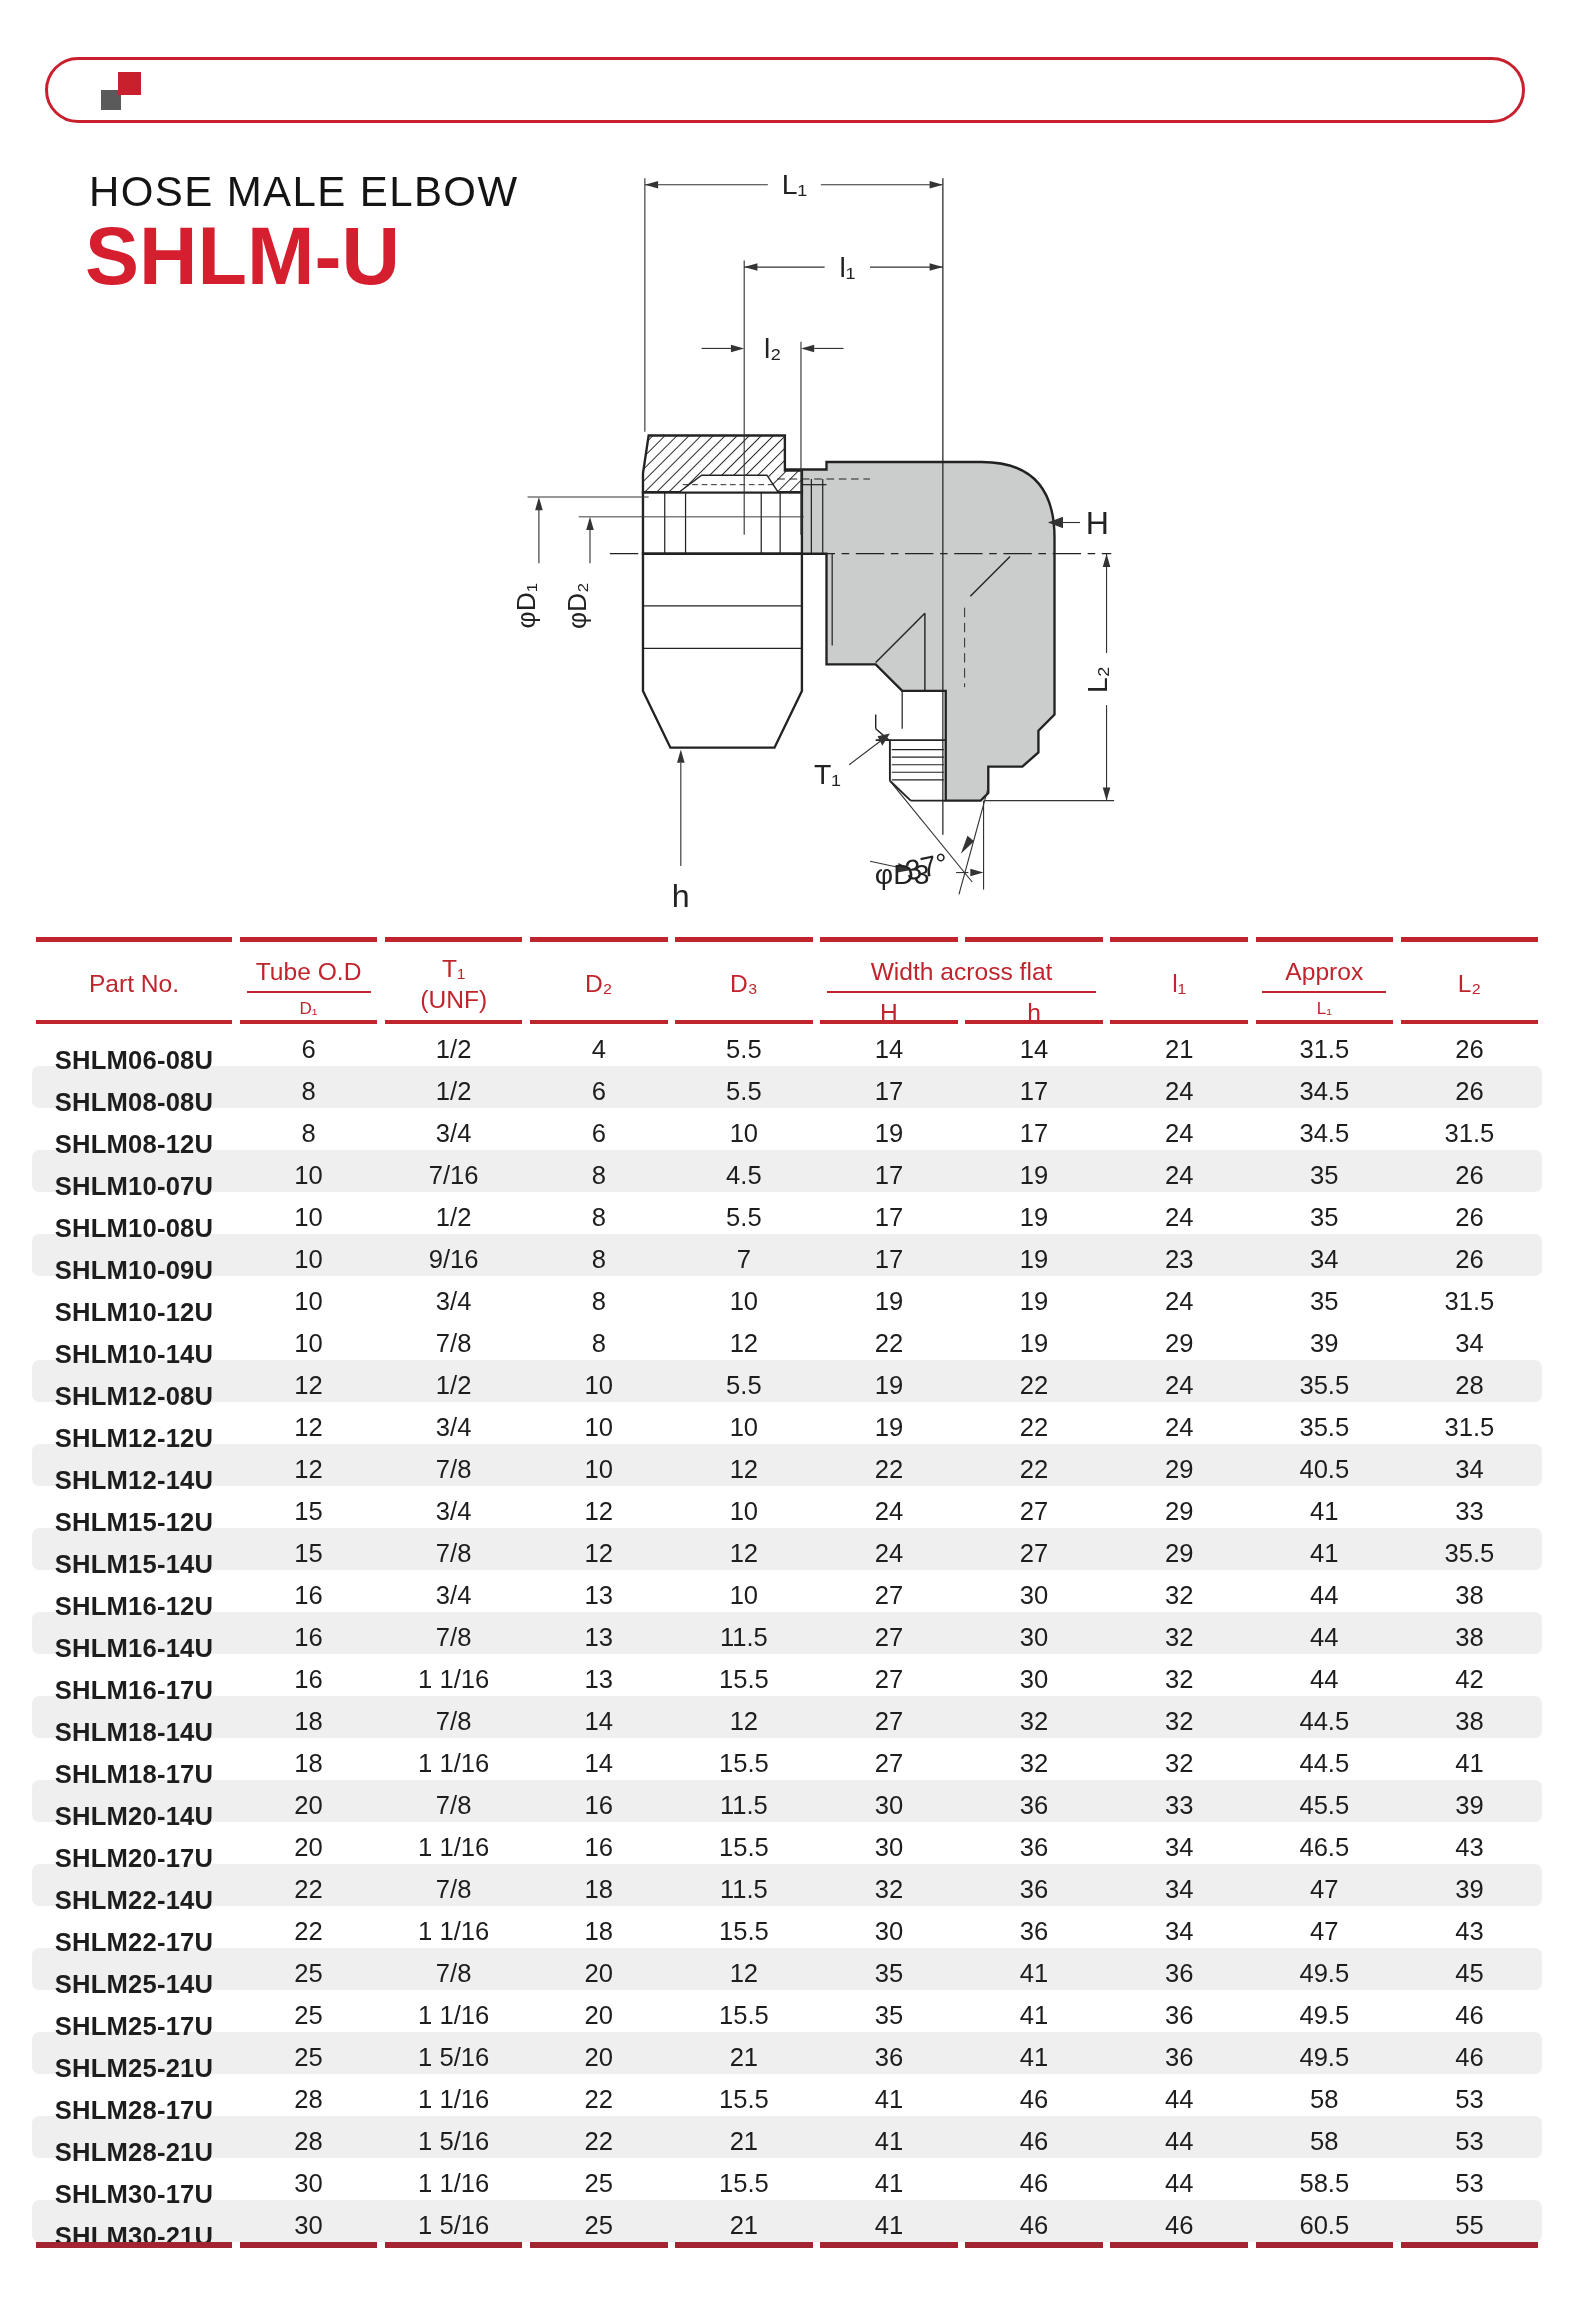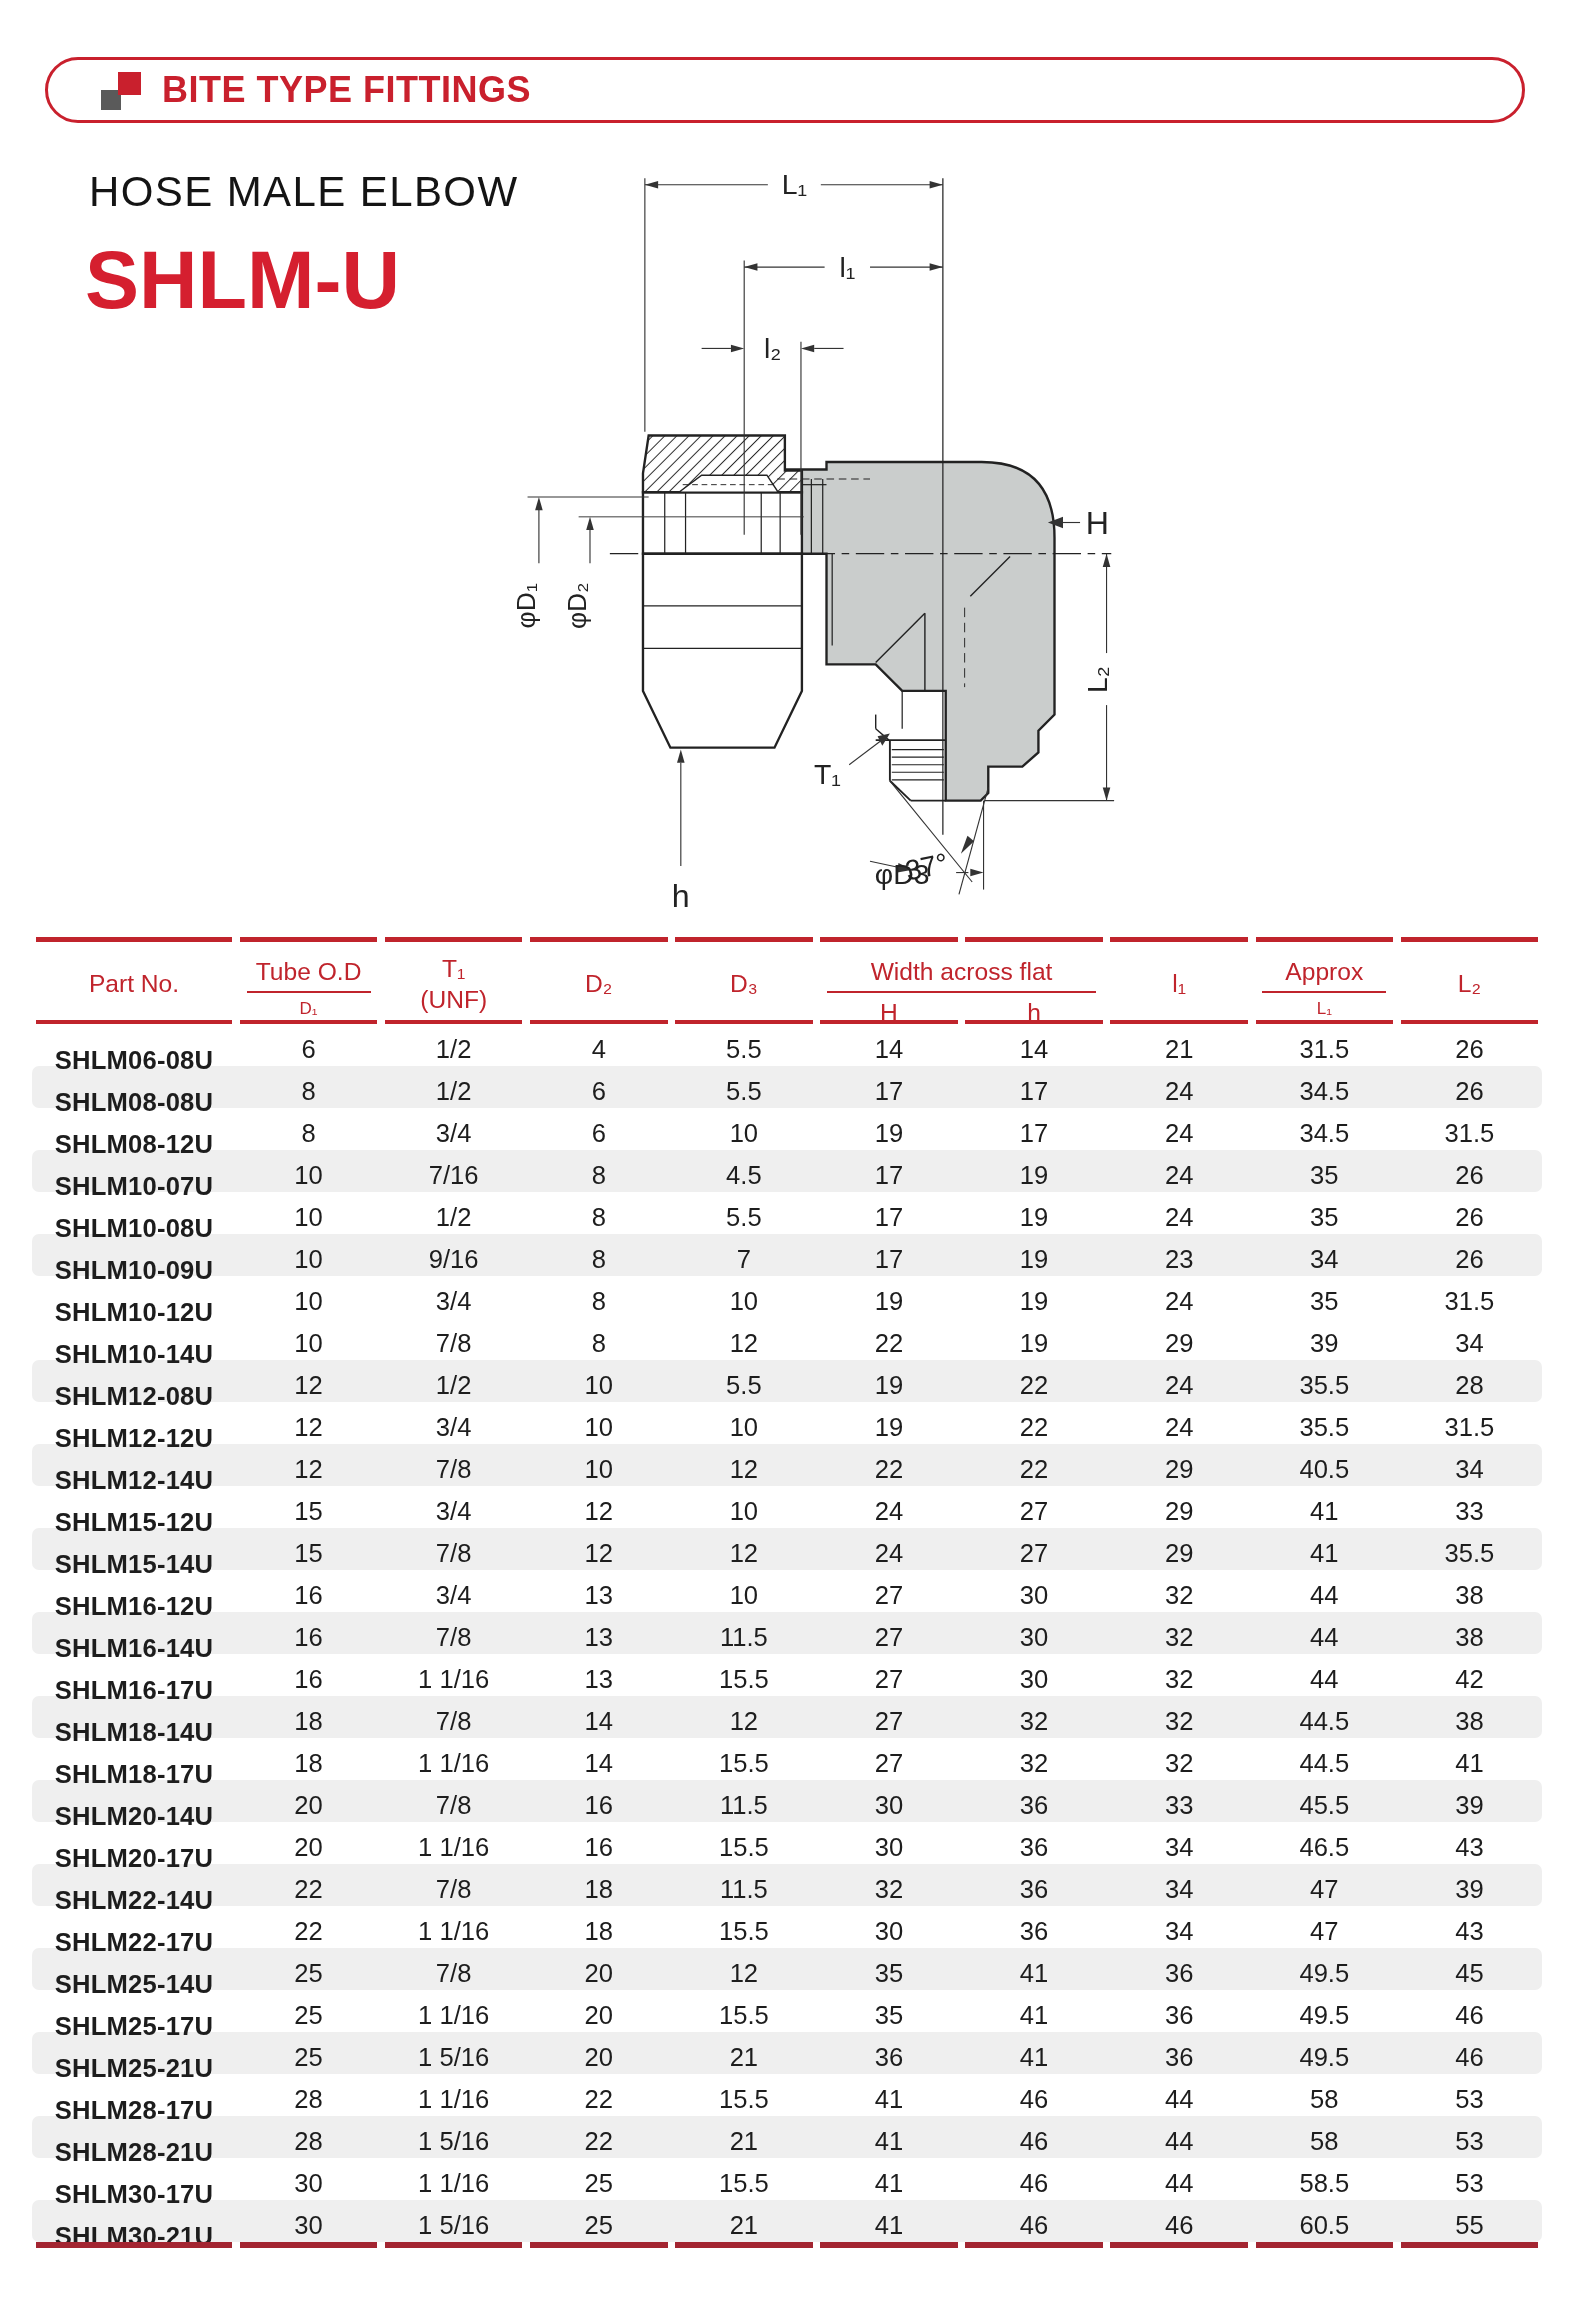--- a/index.html
+++ b/index.html
@@ -18,21 +18,21 @@
   .banner-icon{position:absolute;left:53px;top:12.3px;width:40px;height:38px;}
   .sq{position:absolute;}
   .sq.red{right:0;top:0;width:23px;height:23px;background:var(--red);z-index:2;}
   .sq.gray{left:0;top:18px;width:20px;height:20px;background:#5a5a5a;z-index:1;}
   .banner-title{position:absolute;left:114px;top:50%;transform:translateY(-50%);
           font-size:36px;font-weight:700;letter-spacing:0.5px;color:var(--red);white-space:nowrap;}
 
   
   .subtitle{position:absolute;left:89px;top:168px;font-size:42px;font-weight:400;
             letter-spacing:1.4px;color:#141414;white-space:nowrap;}
-  .model{position:absolute;left:85px;top:234px;font-size:81px;font-weight:700;
+  .model{position:absolute;left:85px;top:210px;font-size:81px;font-weight:700;
          letter-spacing:0;color:var(--model-red);white-space:nowrap;}
 
   
   .drawing{position:absolute;left:397px;top:161px;width:719px;height:776px;}
   .drawing text{font-family:"Liberation Sans","DejaVu Sans",sans-serif;fill:#222;}
 
   
   .spec{position:absolute;left:32px;top:937px;width:1510px;}
   .redline{display:grid;grid-template-columns:var(--cols);}
   .redline span{height:4.7px;background:var(--line-red);margin:0 3.8px;}
@@ -56,21 +56,20 @@
   .td.part{font-weight:700;letter-spacing:0.2px;margin-top:22px;}
 </style>
 </head>
 <body>
 
 <div class="banner">
   <div class="banner-icon">
     <span class="sq red"></span>
     <span class="sq gray"></span>
   </div>
-  <div class="banner-title">BITE TYPE FITTINGS</div>
 </div>
 
 <div class="subtitle">HOSE MALE ELBOW</div>
 <div class="model">SHLM-U</div>
 
 <svg class="drawing" viewBox="0 0 760 820">
   <defs>
     <pattern id="hatch" width="9" height="9" patternUnits="userSpaceOnUse" patternTransform="rotate(-45)">
       <rect width="9" height="9" fill="#ffffff"></rect>
       <line x1="0" y1="0" x2="9" y2="0" stroke="#2a2a2a" stroke-width="2.1"></line>

